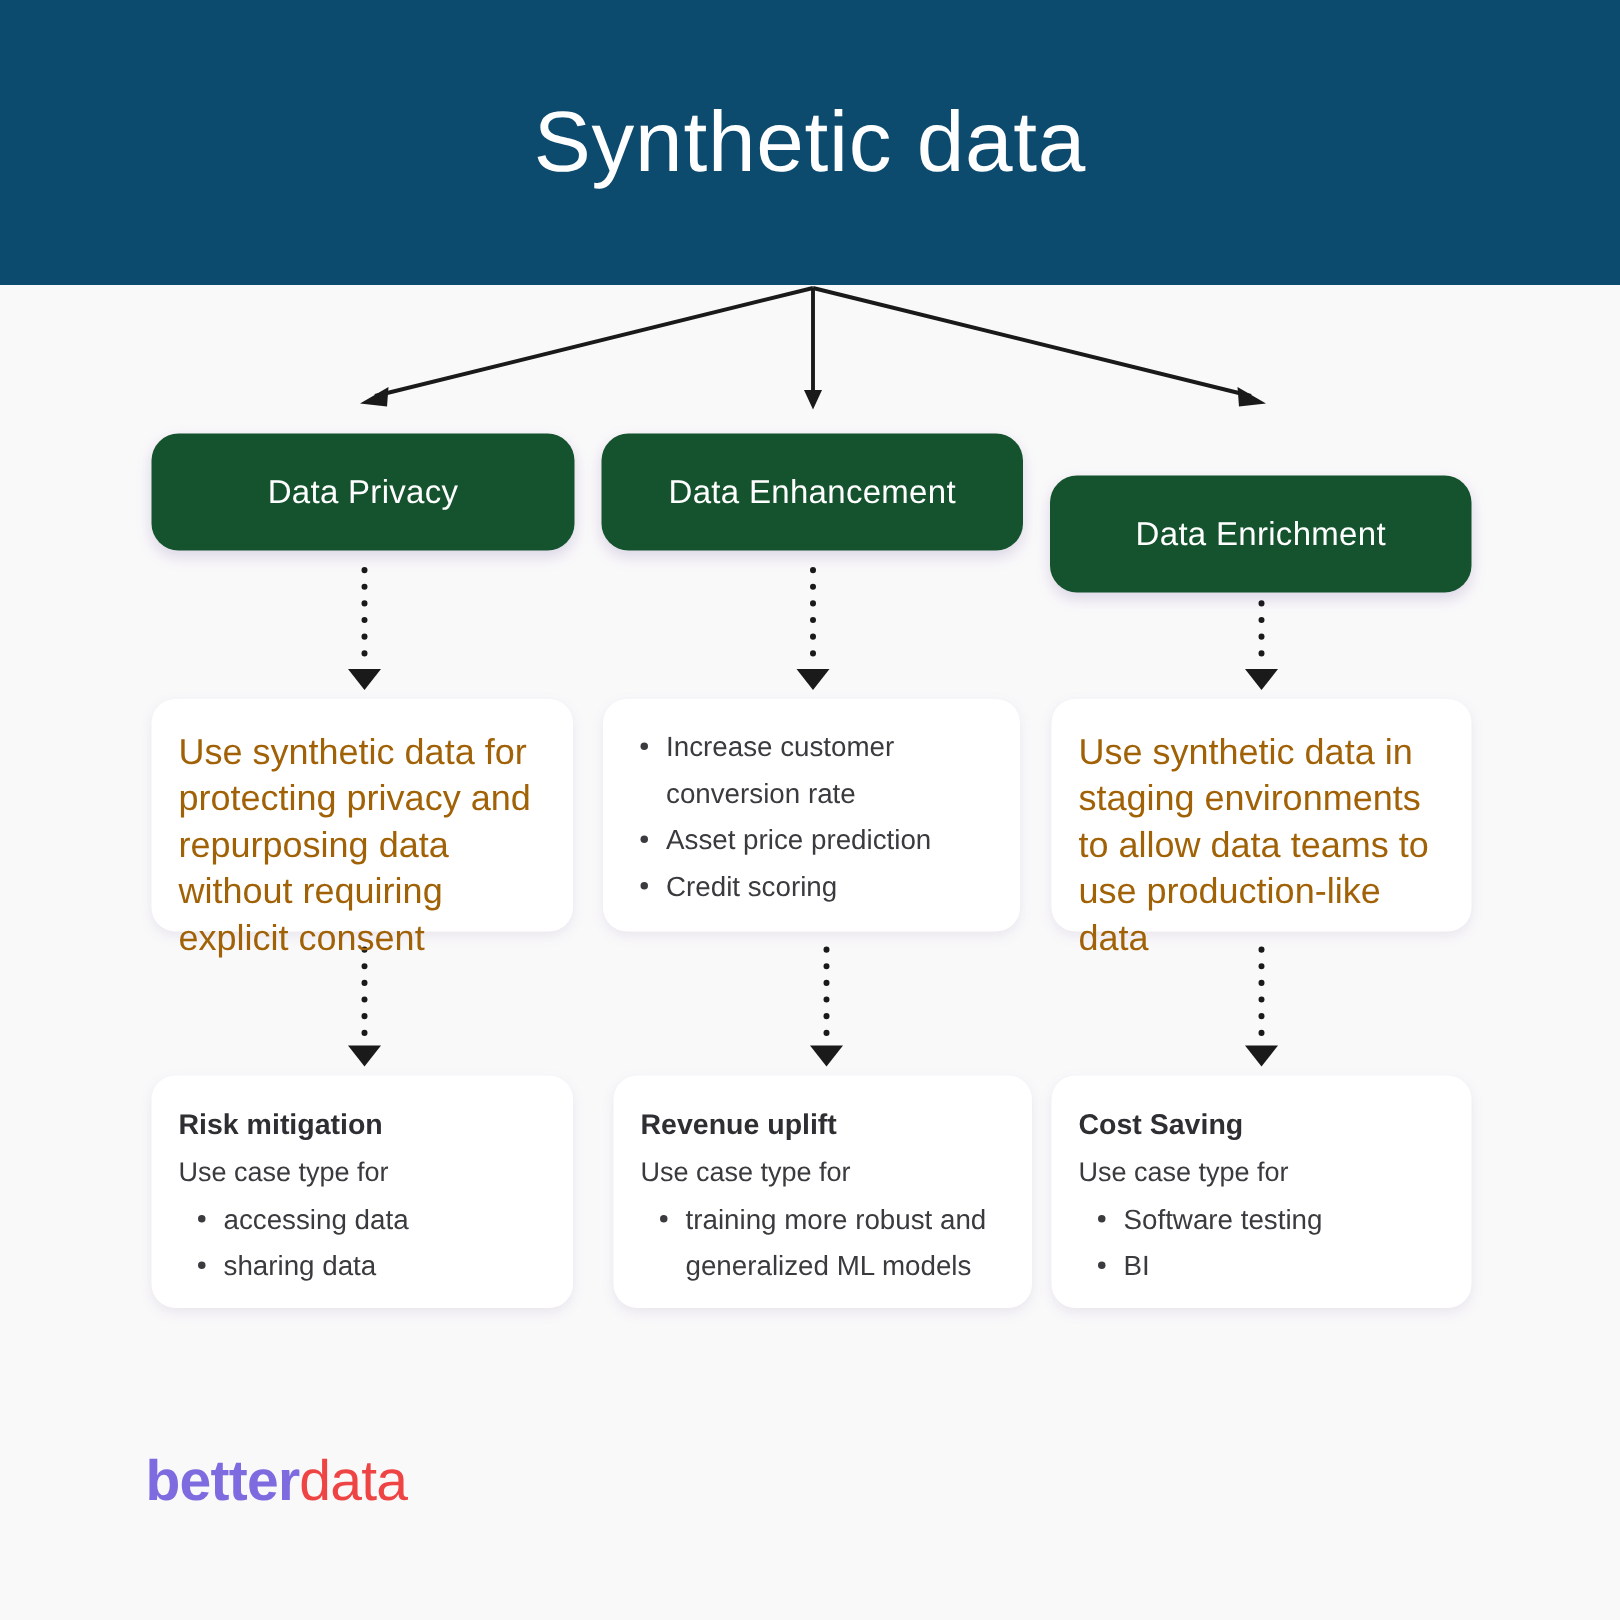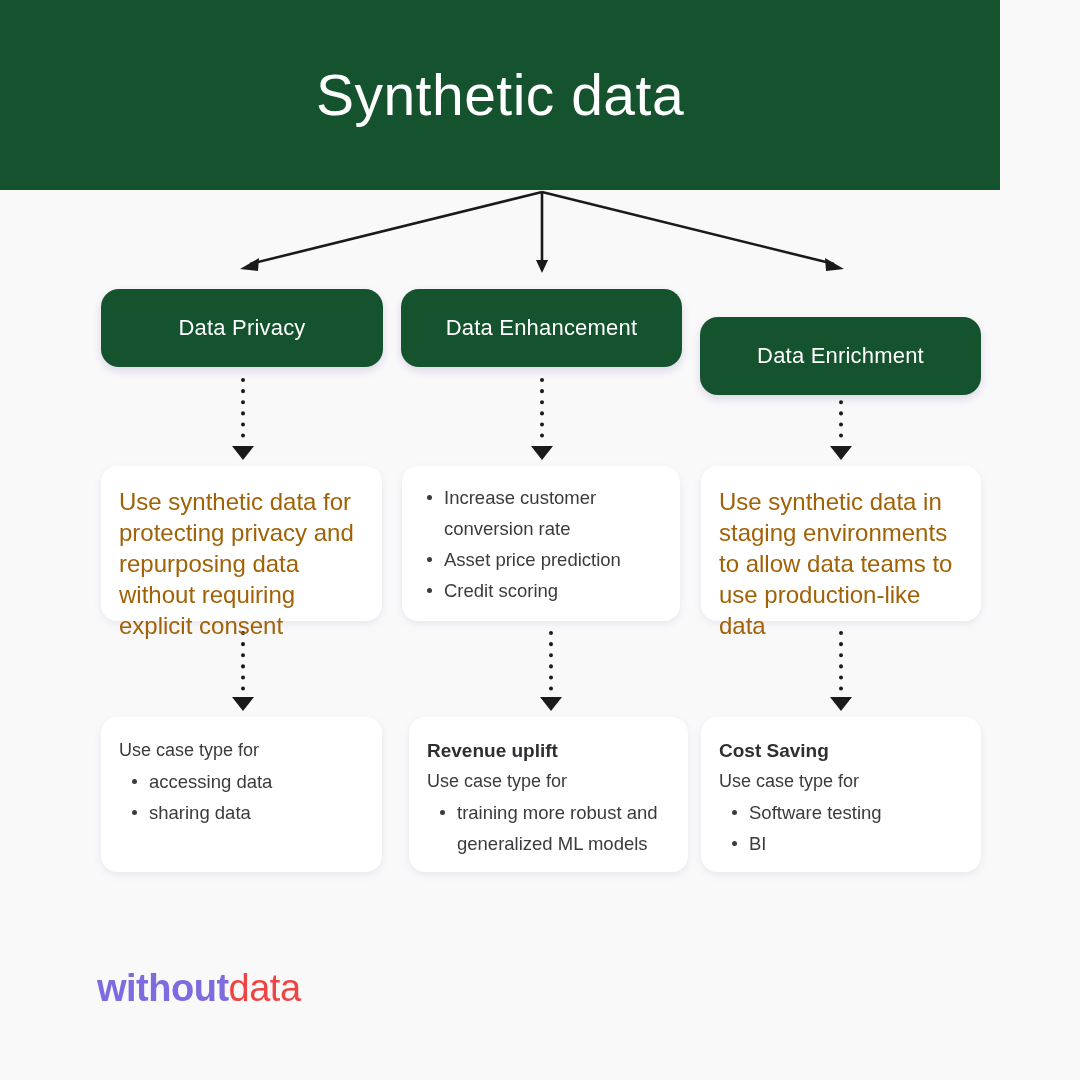--- a/index.html
+++ b/index.html
@@ -13,23 +13,23 @@
     font-family: "Liberation Sans", sans-serif;
     overflow: hidden;
     position: relative;
   }
 
   
   .header {
     position: absolute;
     left: 0;
     top: 0;
-    width: 1000px;
+    width: 1080px;
     height: 190px;
-    background: #14532d;
+    background: #0c4a6e;
     display: flex;
     align-items: center;
     justify-content: center;
   }
   .header-title {
     color: #FFFFFF;
     font-size: 57px;
     font-weight: 400;
     letter-spacing: 0.5px;
     line-height: 1;
@@ -215,20 +215,21 @@
     <li>Asset price prediction</li>
     <li>Credit scoring</li>
   </ul>
 </div>
 
 <div class="card card-r2c3">
   <div class="card-para">Use synthetic data in staging environments to allow data teams to use production-like data</div>
 </div>
 
 <div class="card card-r3c1">
+  <div class="card-title">Risk mitigation</div>
   <div class="card-sub">Use case type for</div>
   <ul class="bullets bullets-tight">
     <li>accessing data</li>
     <li>sharing data</li>
   </ul>
 </div>
 
 <div class="card card-r3c2">
   <div class="card-title">Revenue uplift</div>
   <div class="card-sub">Use case type for</div>
@@ -239,13 +240,13 @@
 
 <div class="card card-r3c3">
   <div class="card-title">Cost Saving</div>
   <div class="card-sub">Use case type for</div>
   <ul class="bullets bullets-tight">
     <li>Software testing</li>
     <li>BI</li>
   </ul>
 </div>
 
-<div class="logo"><span class="logo-better">without</span><span class="logo-data">data</span></div>
+<div class="logo"><span class="logo-better">better</span><span class="logo-data">data</span></div>
 
 </body></html>

